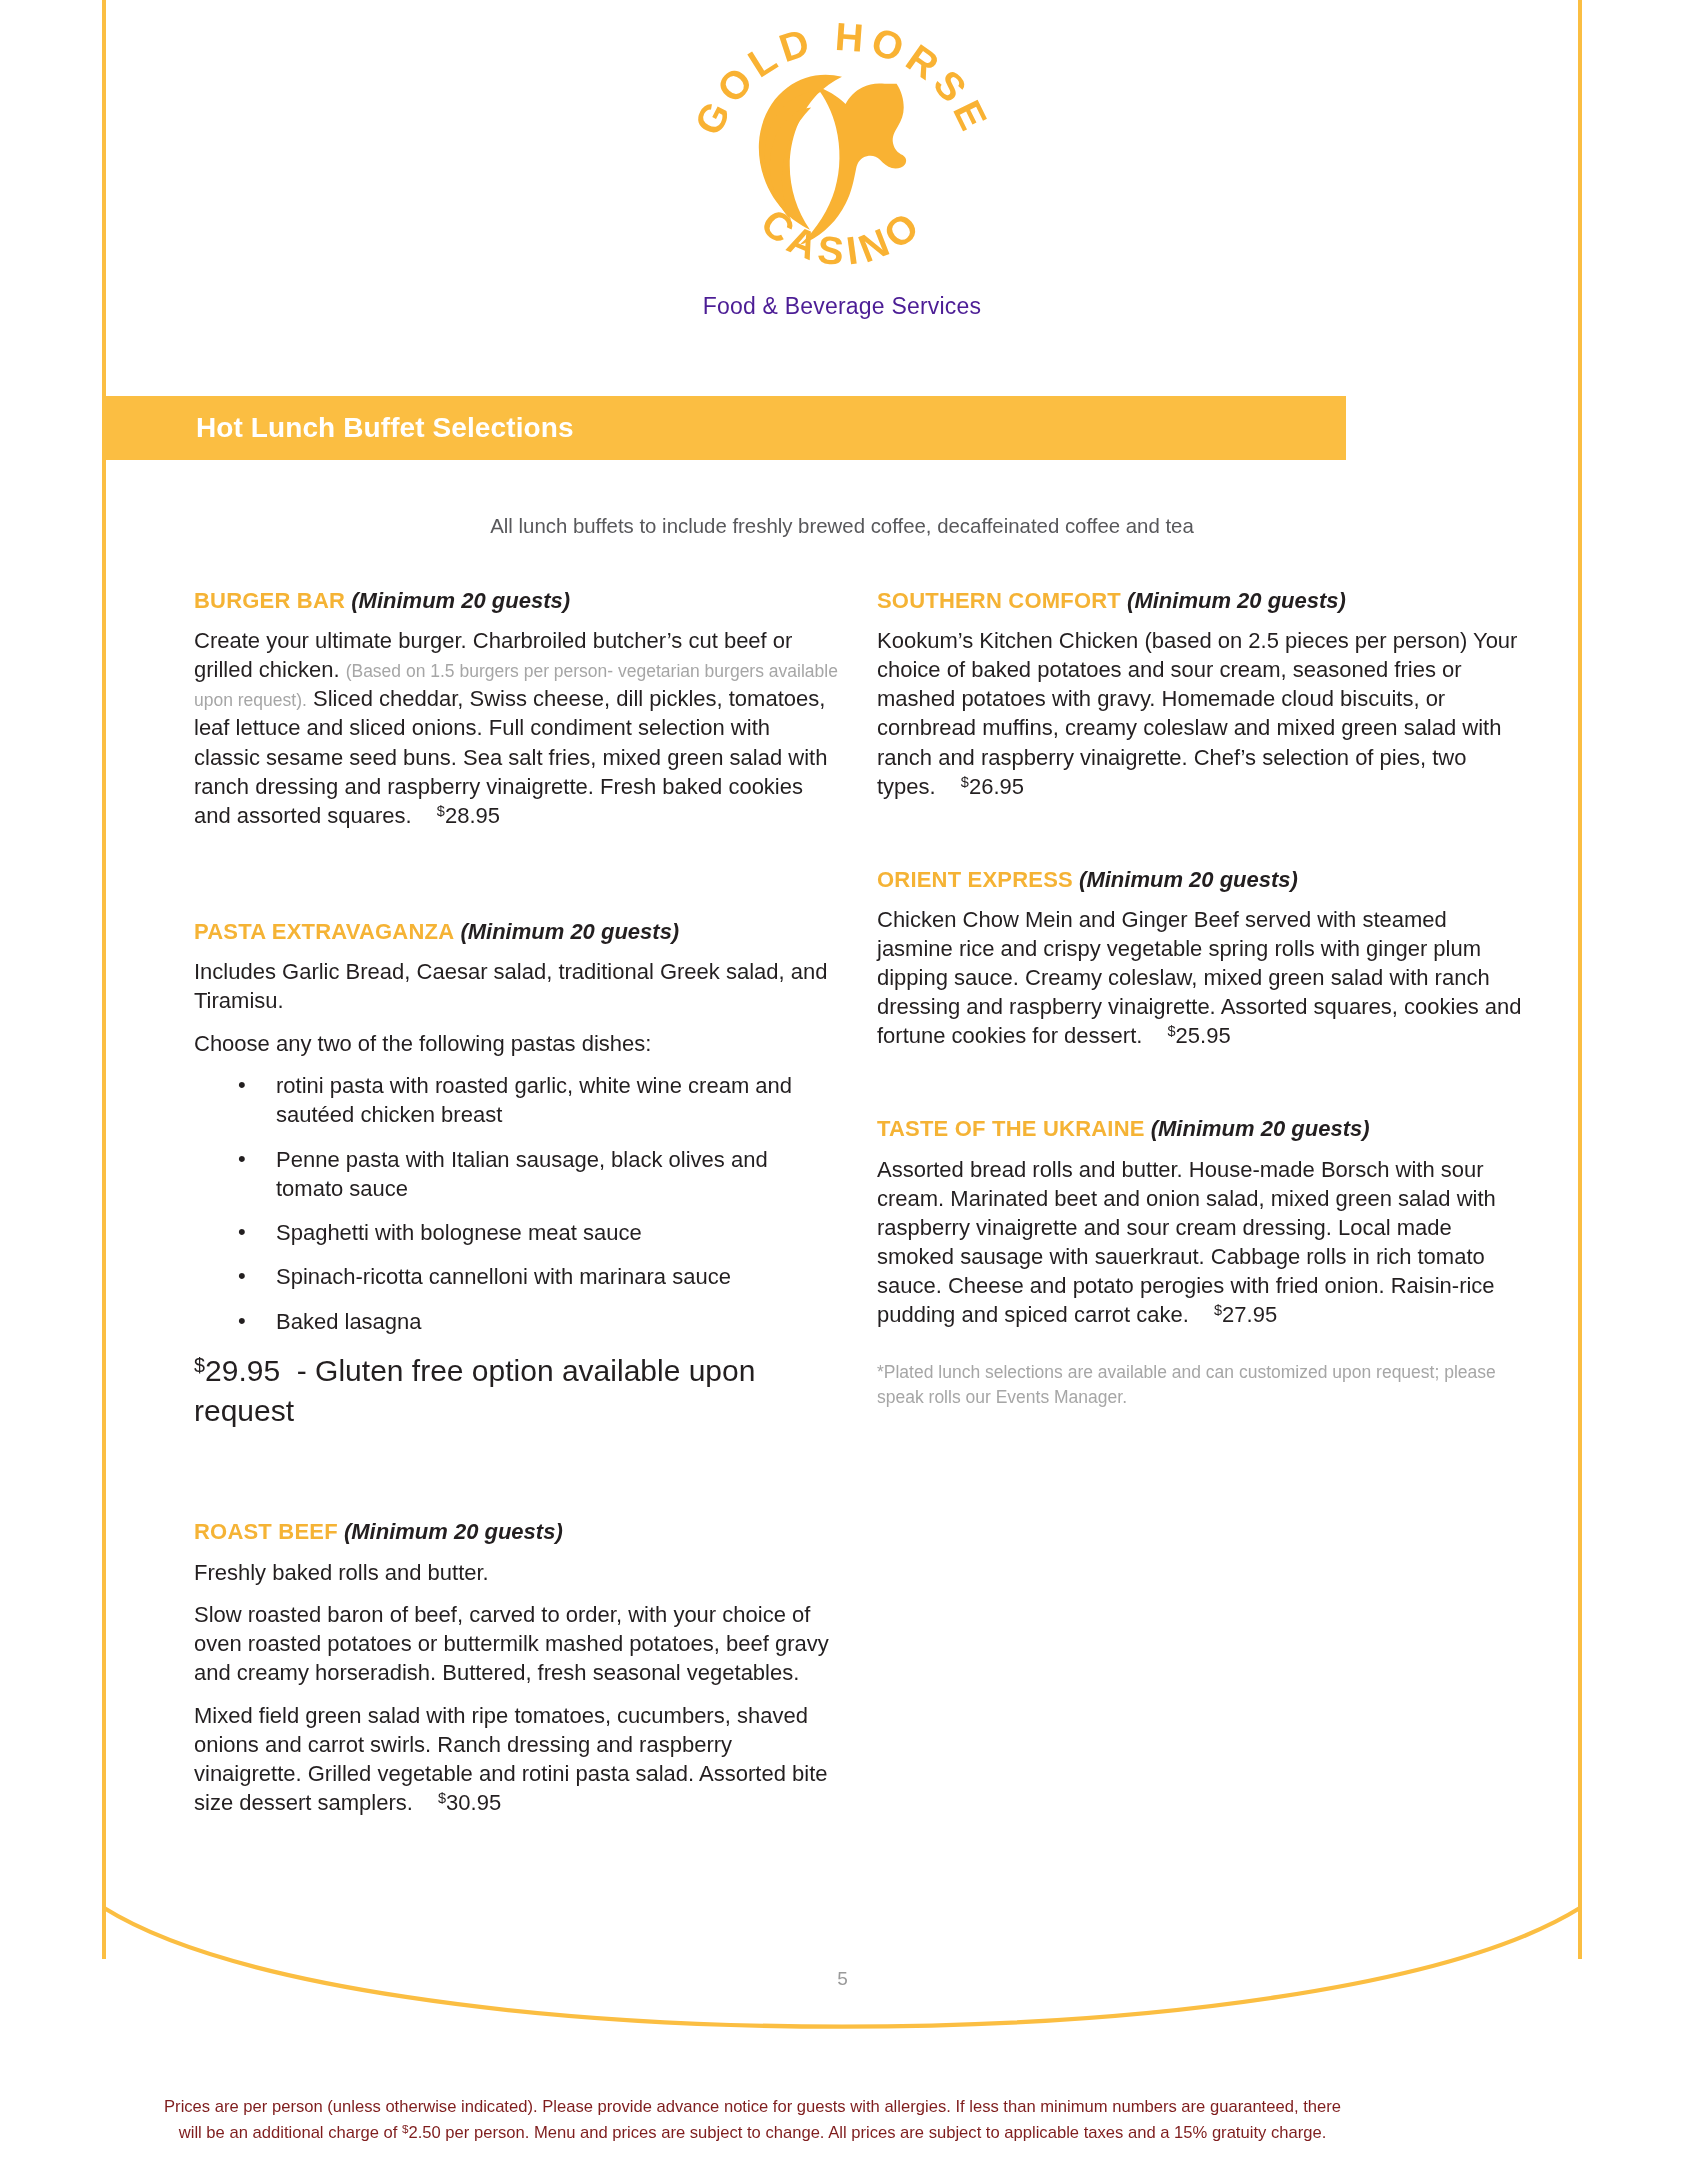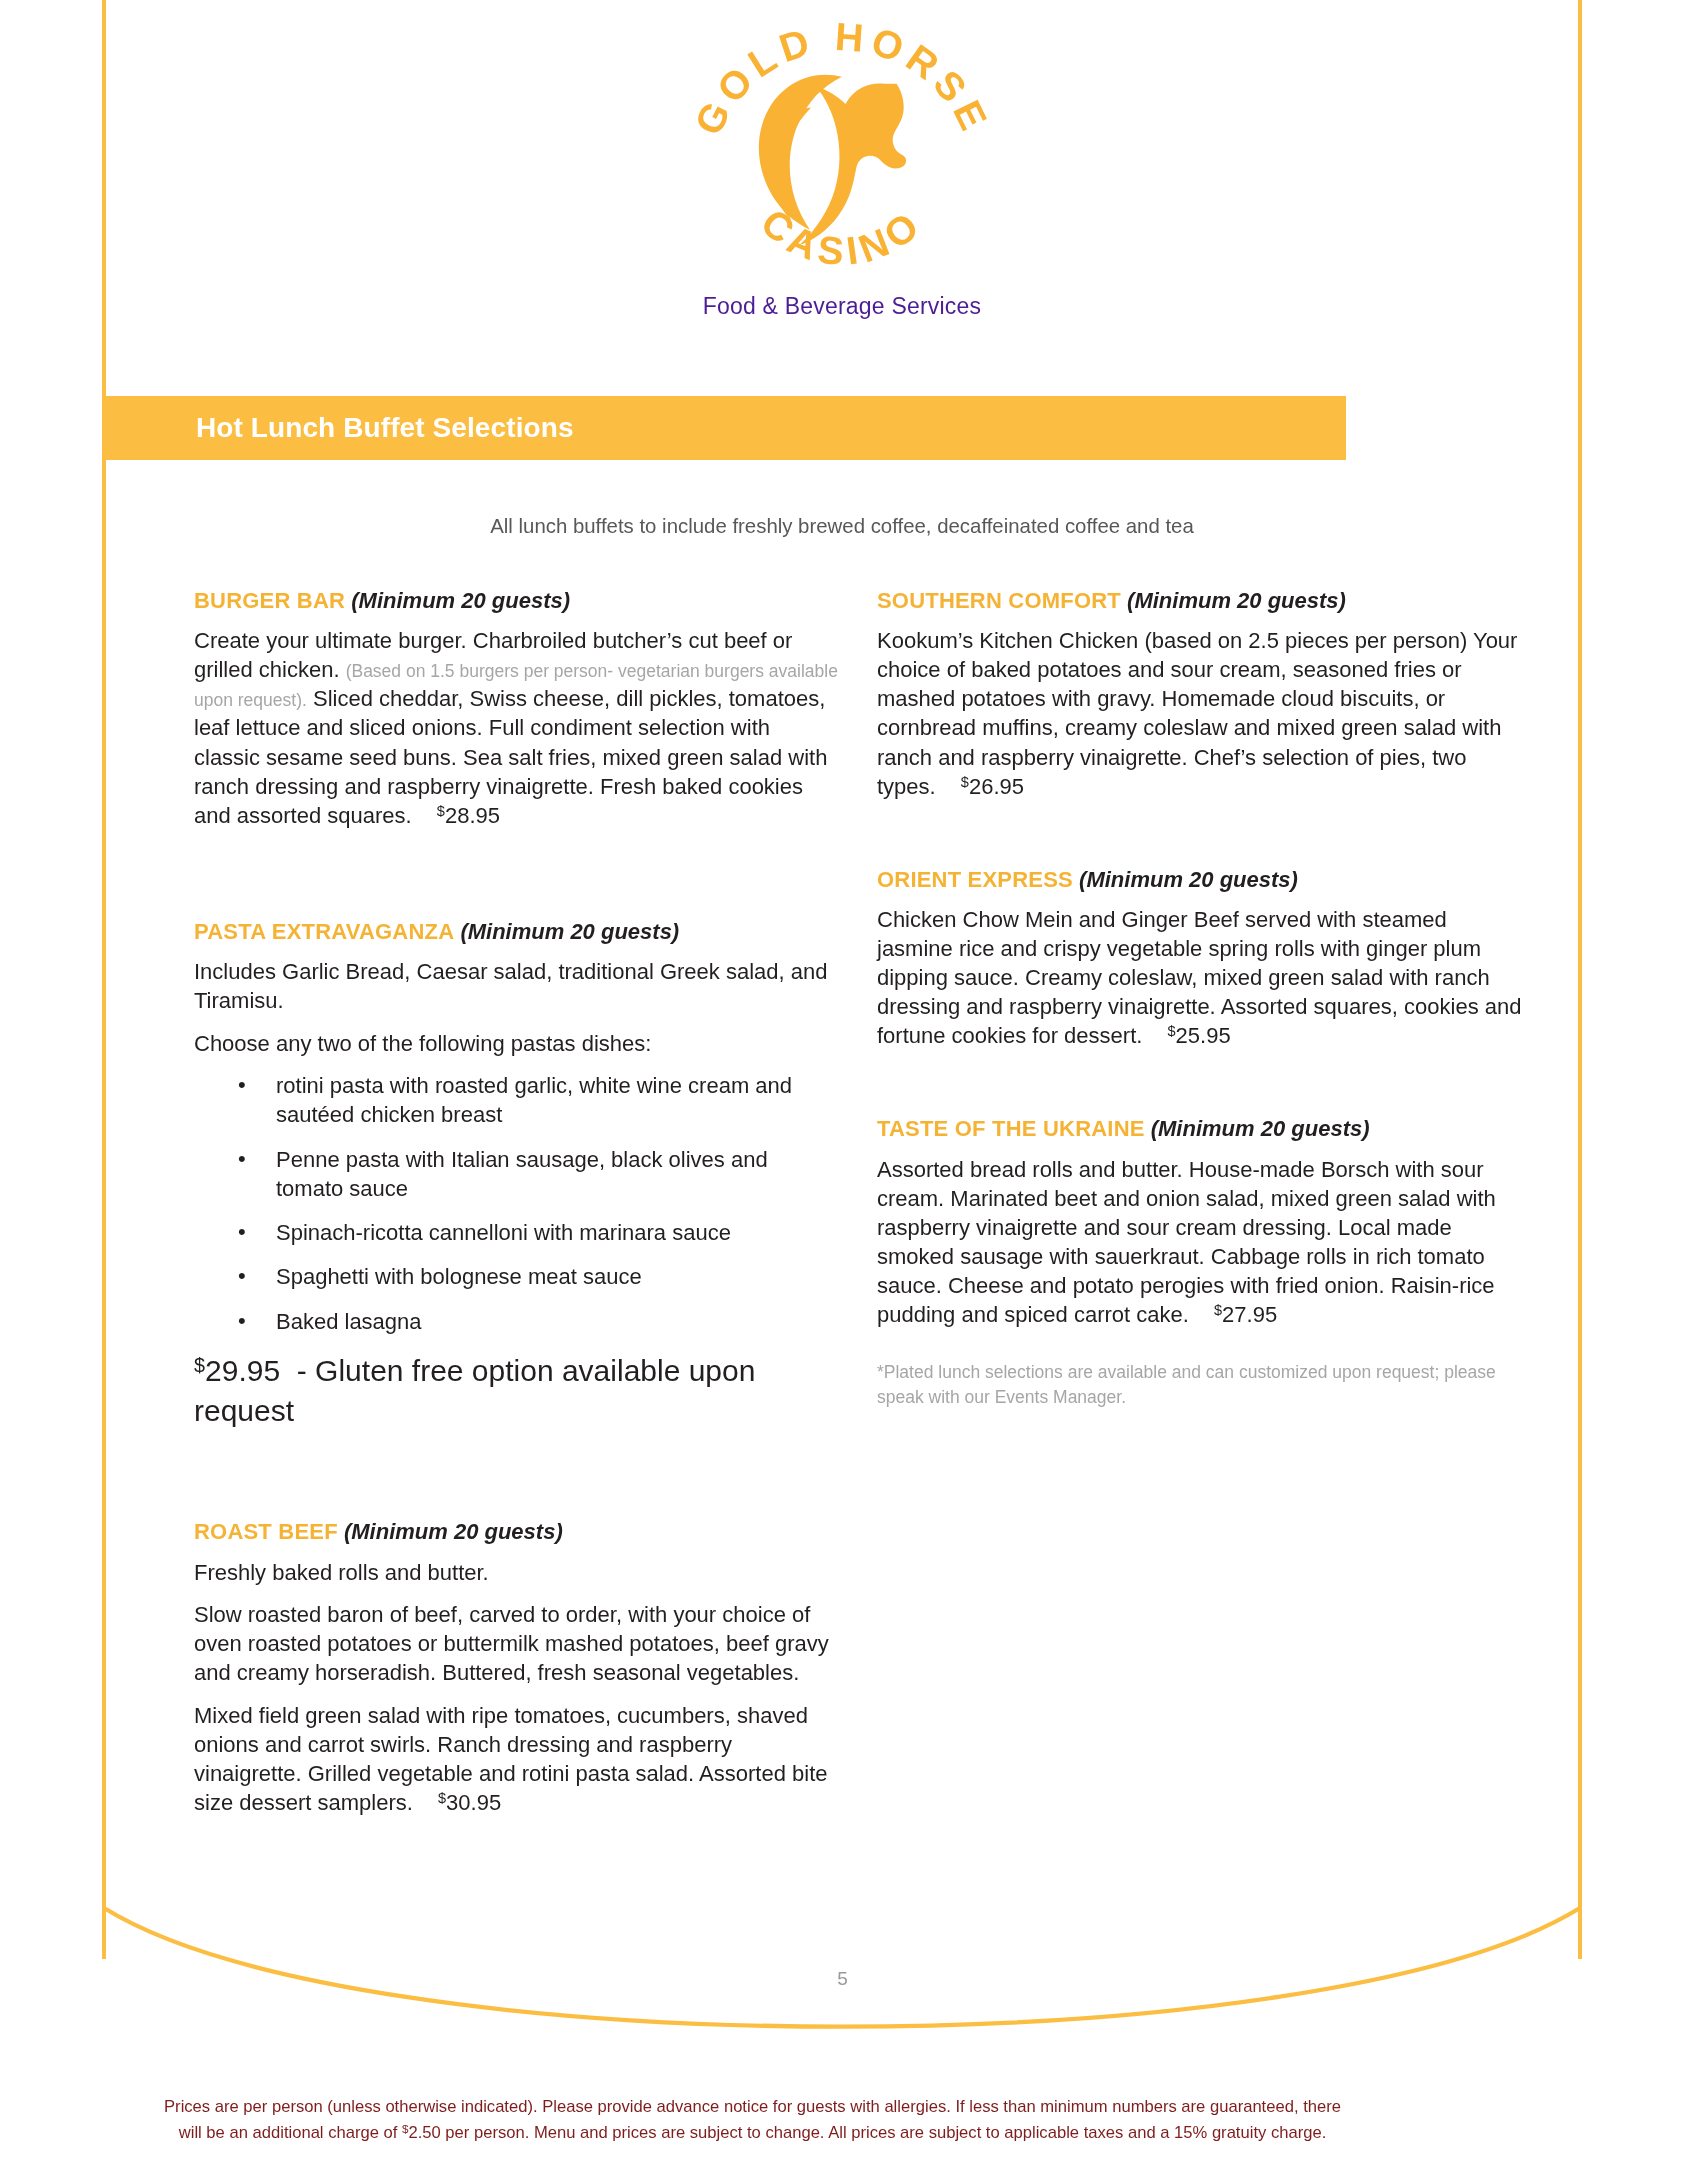--- a/index.html
+++ b/index.html
@@ -256,22 +256,22 @@
         <div class="section">
           <div class="sec-head">
             <span class="sec-name">PASTA EXTRAVAGANZA</span>
             <span class="sec-min">(Minimum 20 guests)</span>
           </div>
           <div class="para">Includes Garlic Bread, Caesar salad, traditional Greek salad, and Tiramisu.</div>
           <div class="para">Choose any two of the following pastas dishes:</div>
           <ul class="dishes">
             <li>rotini pasta with roasted garlic, white wine cream and sautéed chicken breast</li>
             <li>Penne pasta with Italian sausage, black olives and tomato sauce</li>
+            <li>Spaghetti with bolognese meat sauce</li>
             <li>Spinach-ricotta cannelloni with marinara sauce</li>
-            <li>Spaghetti with bolognese meat sauce</li>
             <li>Baked lasagna</li>
           </ul>
           <div class="gf-line">
             <span class="price"><span class="cur">$</span><span>29.95</span></span>
             <span>&nbsp;</span><span>-  Gluten free option available upon request</span>
           </div>
         </div>
 
         <div class="gap-xl"></div>
 
@@ -322,21 +322,21 @@
           <div class="sec-head">
             <span class="sec-name">TASTE OF THE UKRAINE</span>
             <span class="sec-min">(Minimum 20 guests)</span>
           </div>
           <div class="para">
             <span>Assorted bread rolls and butter. House-made Borsch with sour cream. Marinated beet and onion salad, mixed green salad with raspberry vinaigrette and sour cream dressing. Local made smoked sausage with sauerkraut. Cabbage rolls in rich tomato sauce. Cheese and potato perogies with fried onion. Raisin-rice pudding and spiced carrot cake.</span>
             <span class="pricegap"></span><span class="price"><span class="cur">$</span><span>27.95</span></span>
           </div>
         </div>
 
-        <div class="note">*Plated lunch selections are available and can customized upon request; please speak with our Events Manager.</div>
+        <div class="note">*Plated lunch selections are available and can customized upon request; please speak rolls our Events Manager.</div>
 
       </div>
 
     </div>
   </div>
 
   <div id="pagenum">5</div>
 
   <div id="footer">
     <span class="fline">Prices are per person (unless otherwise indicated). Please provide advance notice for guests with allergies. If less than minimum numbers are guaranteed, there</span>

